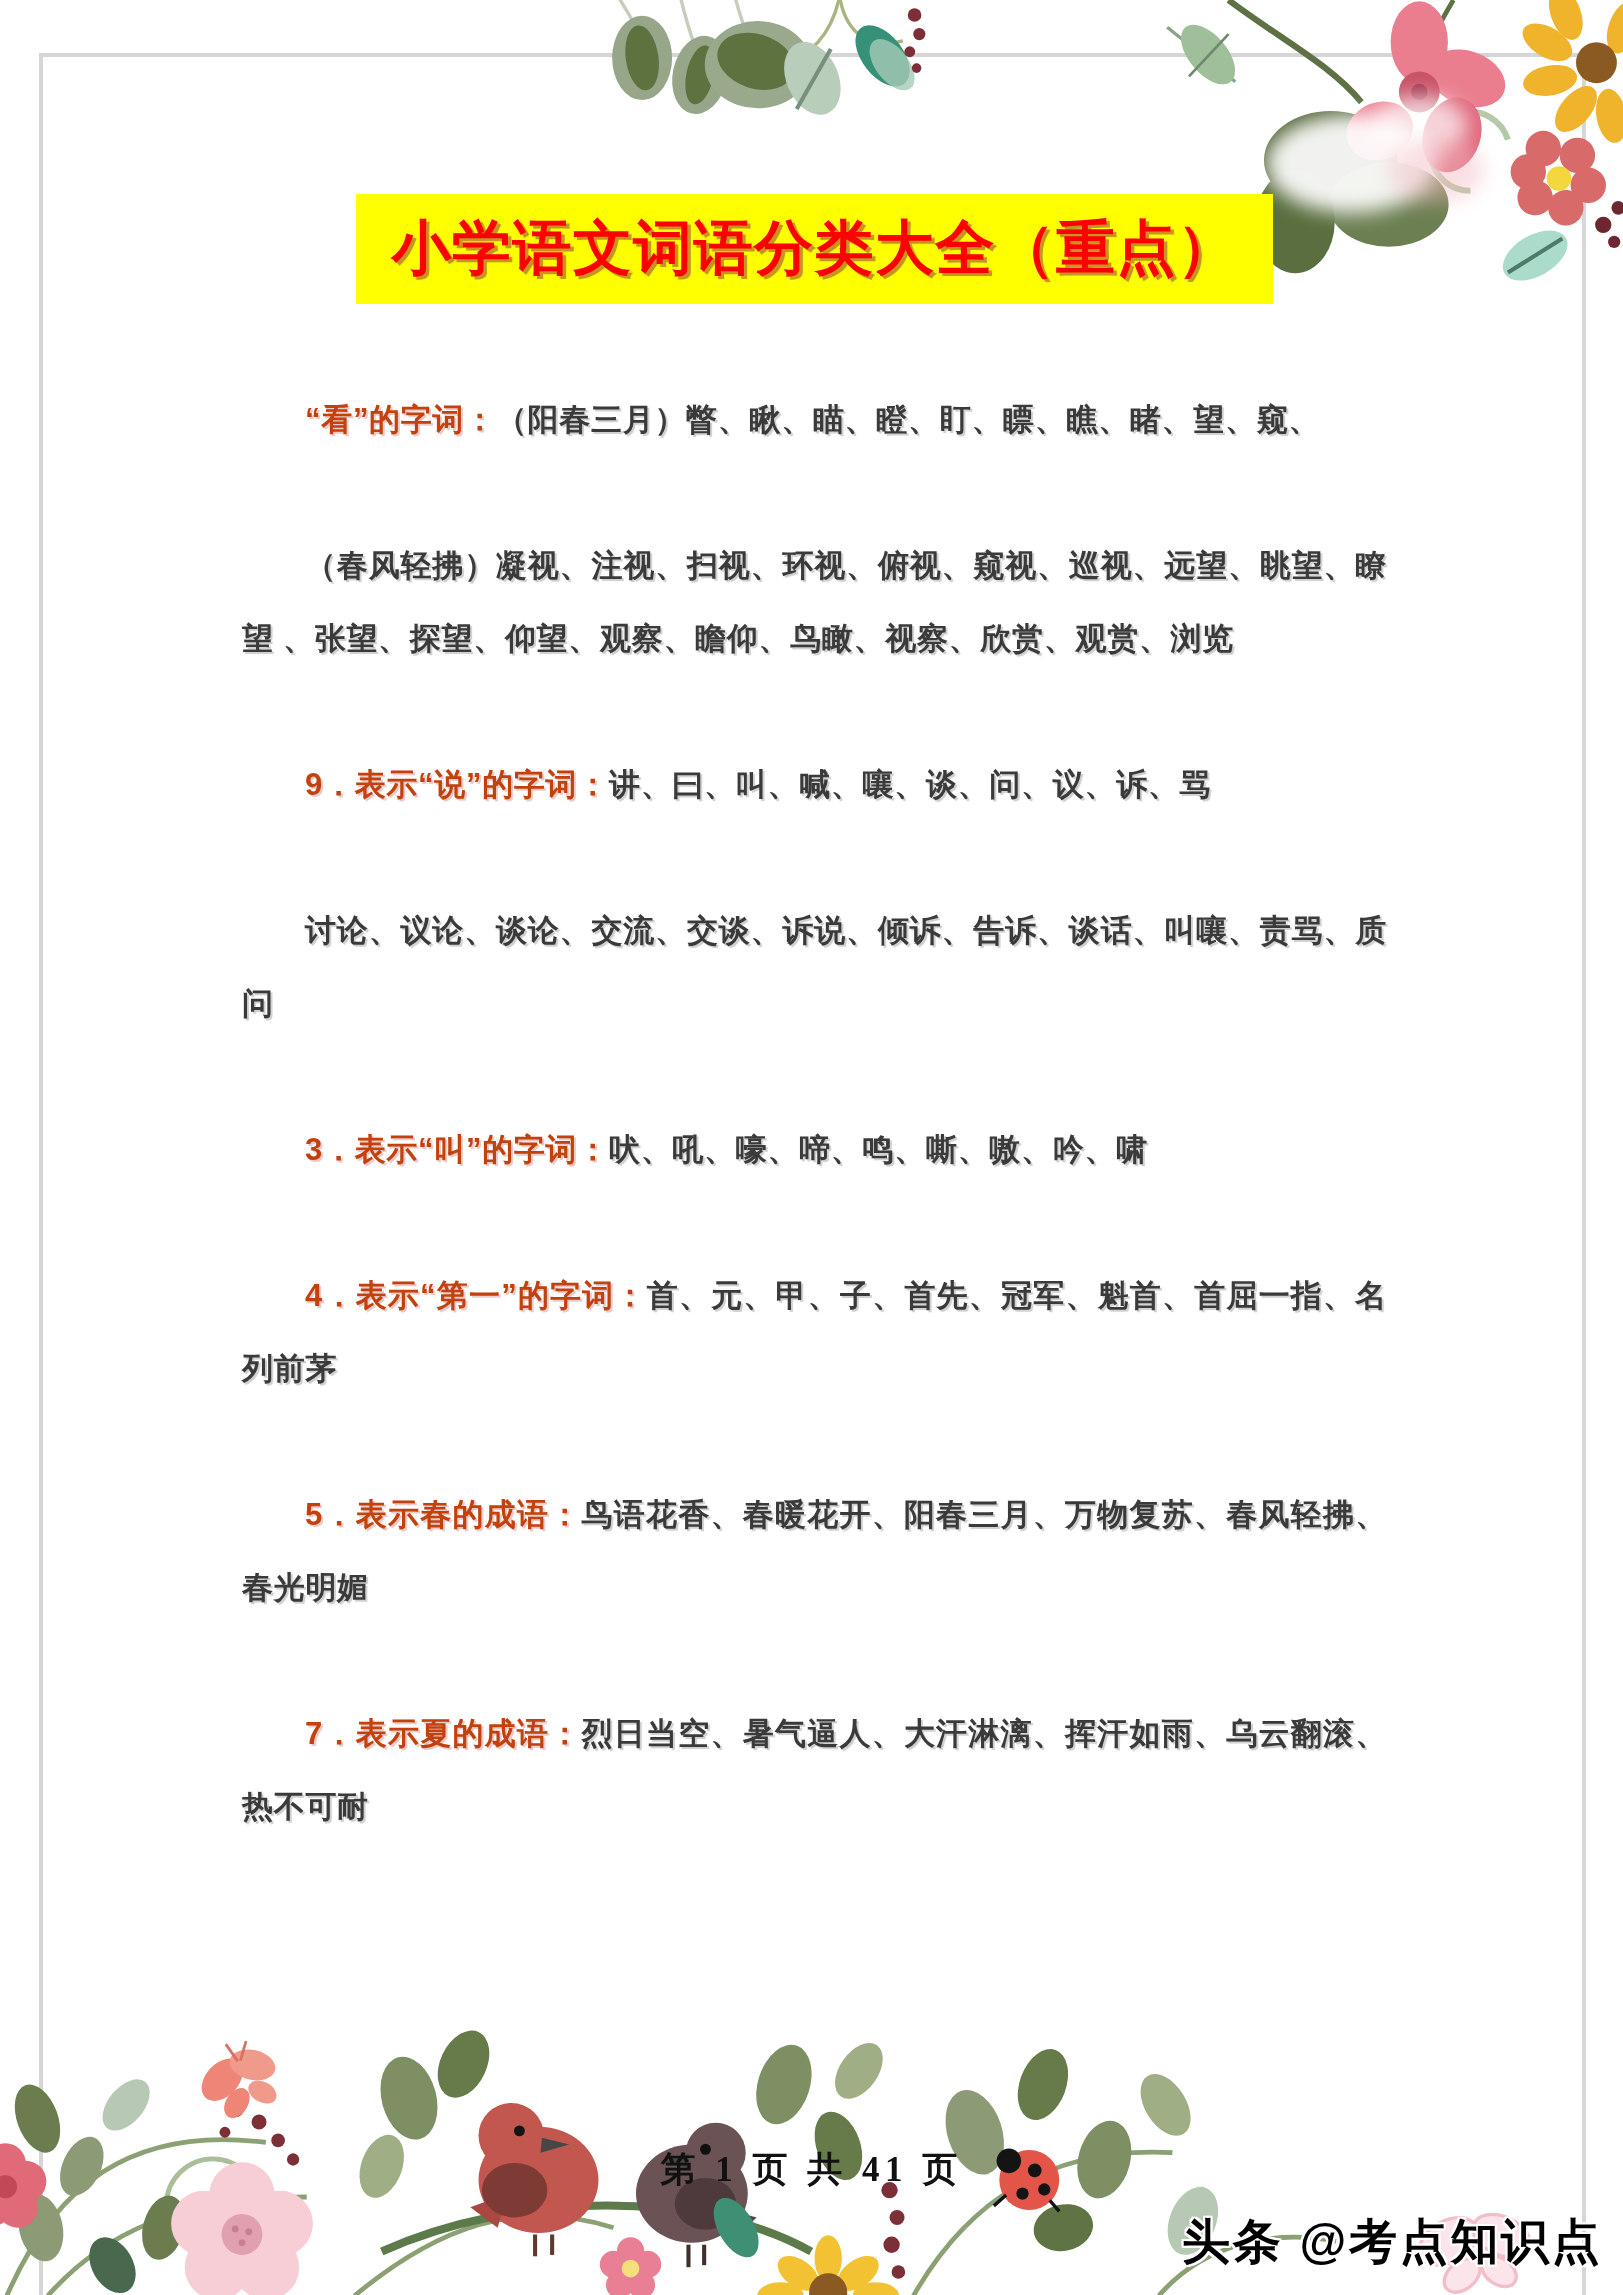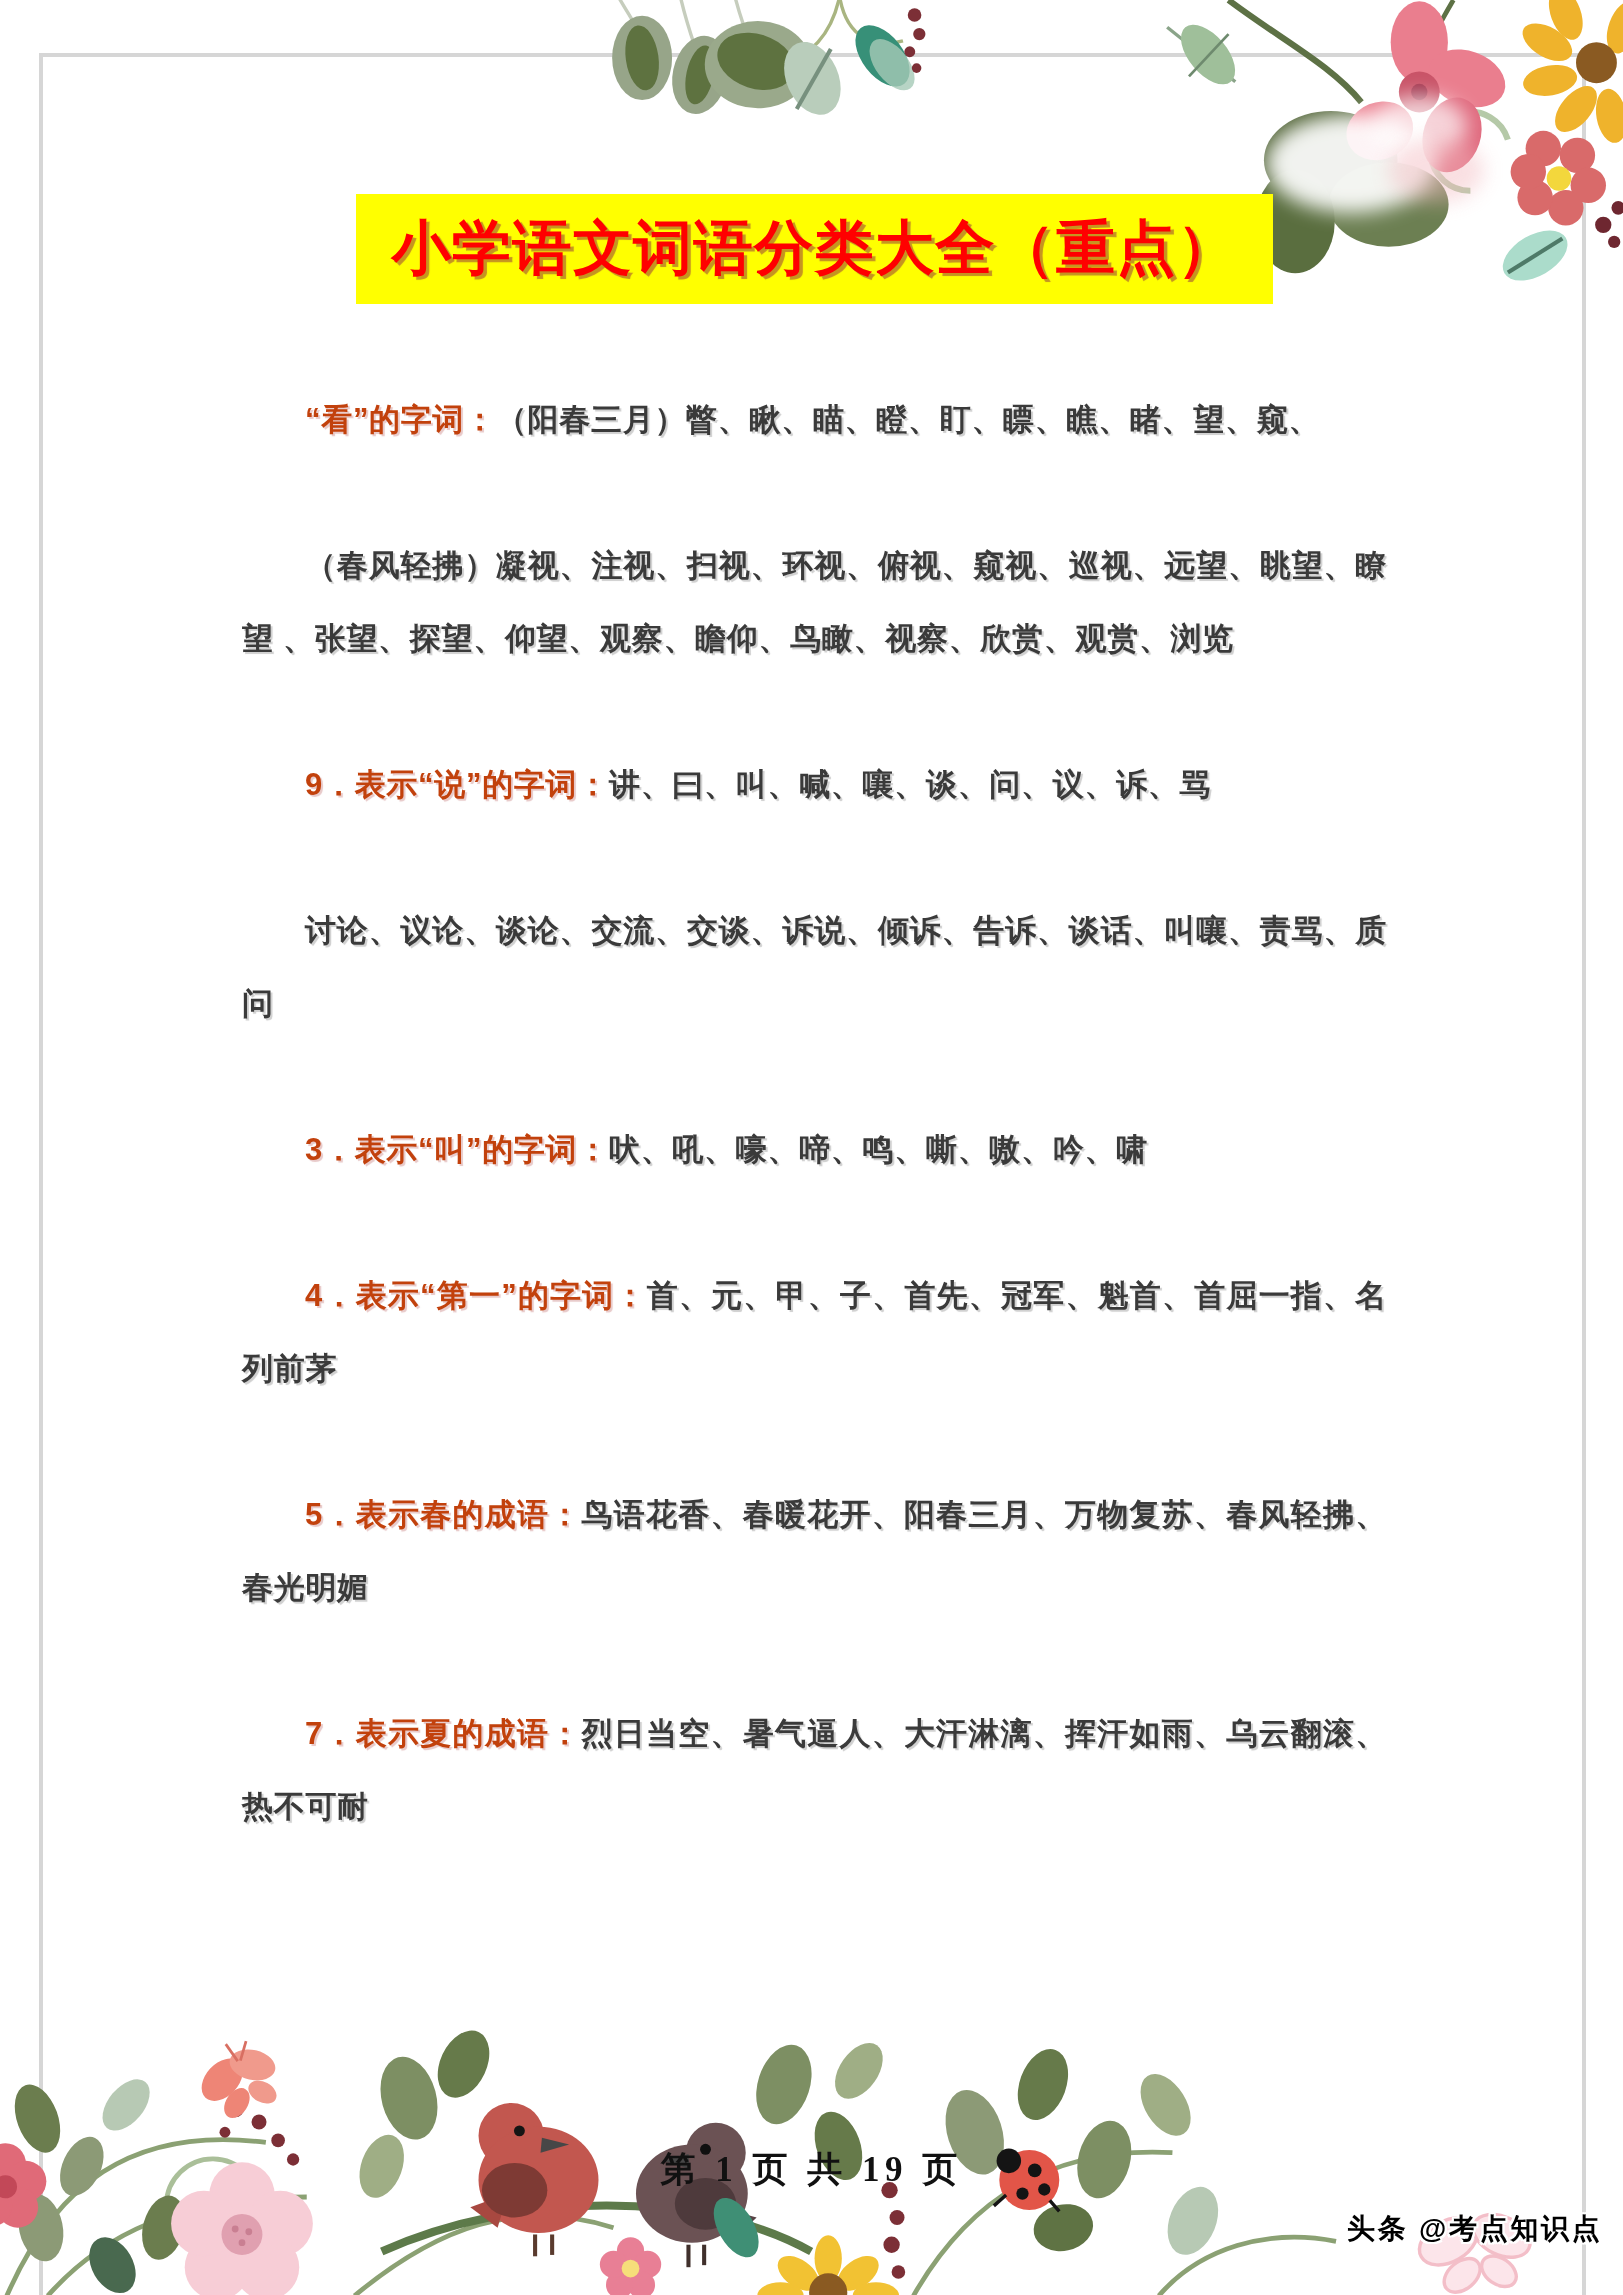--- a/index.html
+++ b/index.html
@@ -68,21 +68,21 @@
     font-family:"Liberation Serif","DejaVu Serif",serif;
     font-weight:bold;
     font-size:35px;
     color:#111;
     letter-spacing:5.5px;
     z-index:4;
   }
   .watermark{
     position:absolute;
     right:20.5px;top:2210px;
-    font-size:28px;
+    font-size:48px;
     font-weight:bold;
     color:#000;
     letter-spacing:2.7px;
     z-index:5;
     text-shadow:
       -2px -2px 0 #fff, 2px -2px 0 #fff,
       -2px 2px 0 #fff, 2px 2px 0 #fff,
       -2px 0 0 #fff, 2px 0 0 #fff,
       0 -2px 0 #fff, 0 2px 0 #fff;
   }
@@ -354,18 +354,18 @@
 
     <p><span class="hdr">3．表示“叫”的字词：</span><span>吠、吼、嚎、啼、鸣、嘶、嗷、吟、啸</span></p>
 
     <p><span class="hdr">4．表示“第一”的字词：</span><span>首、元、甲、子、首先、冠军、魁首、首屈一指、名列前茅</span></p>
 
     <p><span class="hdr">5．表示春的成语：</span><span>鸟语花香、春暖花开、阳春三月、万物复苏、春风轻拂、春光明媚</span></p>
 
     <p><span class="hdr">7．表示夏的成语：</span><span>烈日当空、暑气逼人、大汗淋漓、挥汗如雨、乌云翻滚、热不可耐</span></p>
   </div>
 
-  <div class="footer">第 1 页 共 19 页</div>
+  <div class="footer">第 1 页 共 41 页</div>
 
   <div class="watermark">头条 @考点知识点</div>
 
 </div>
 
 
 </body></html>

